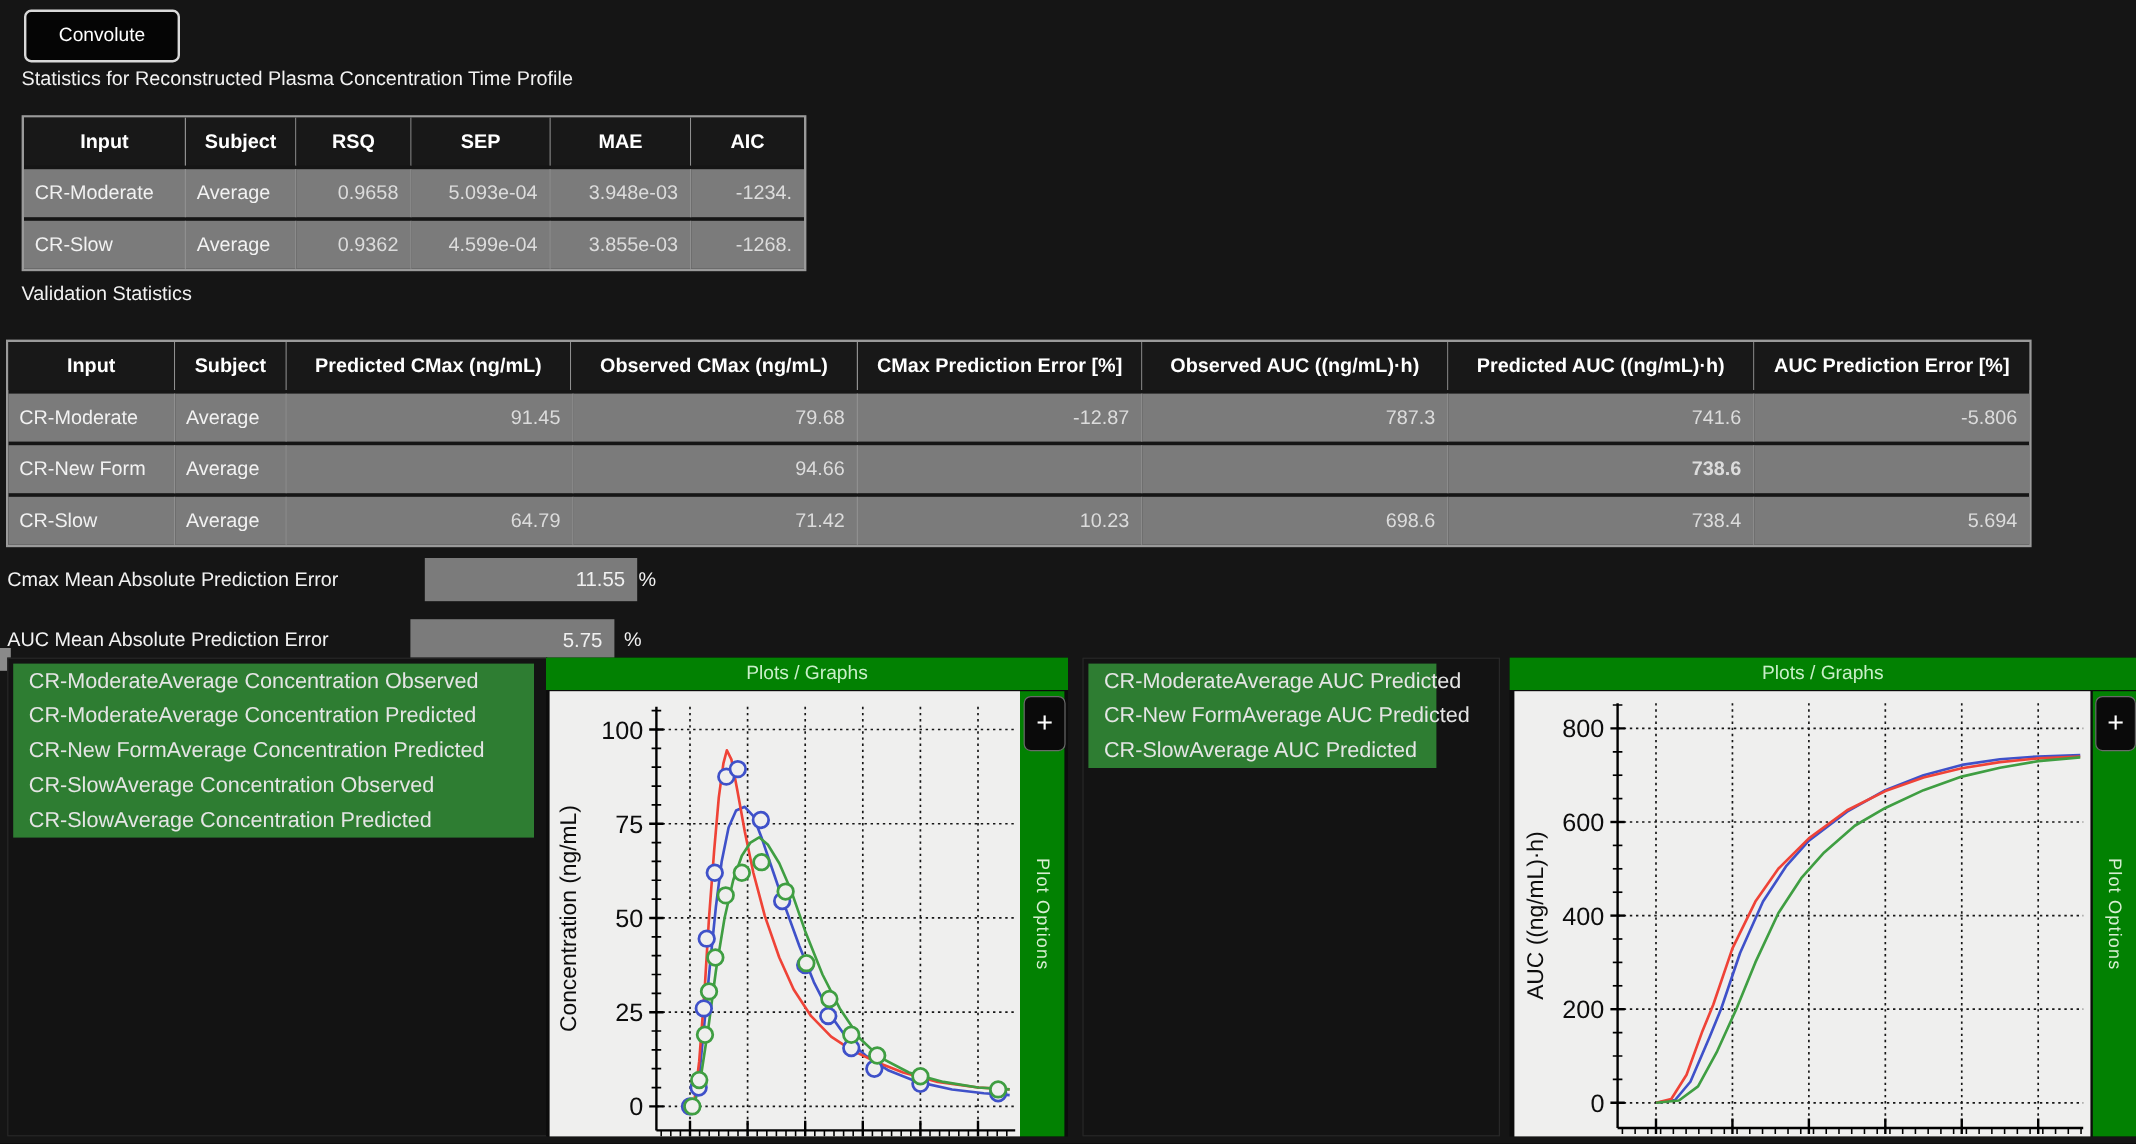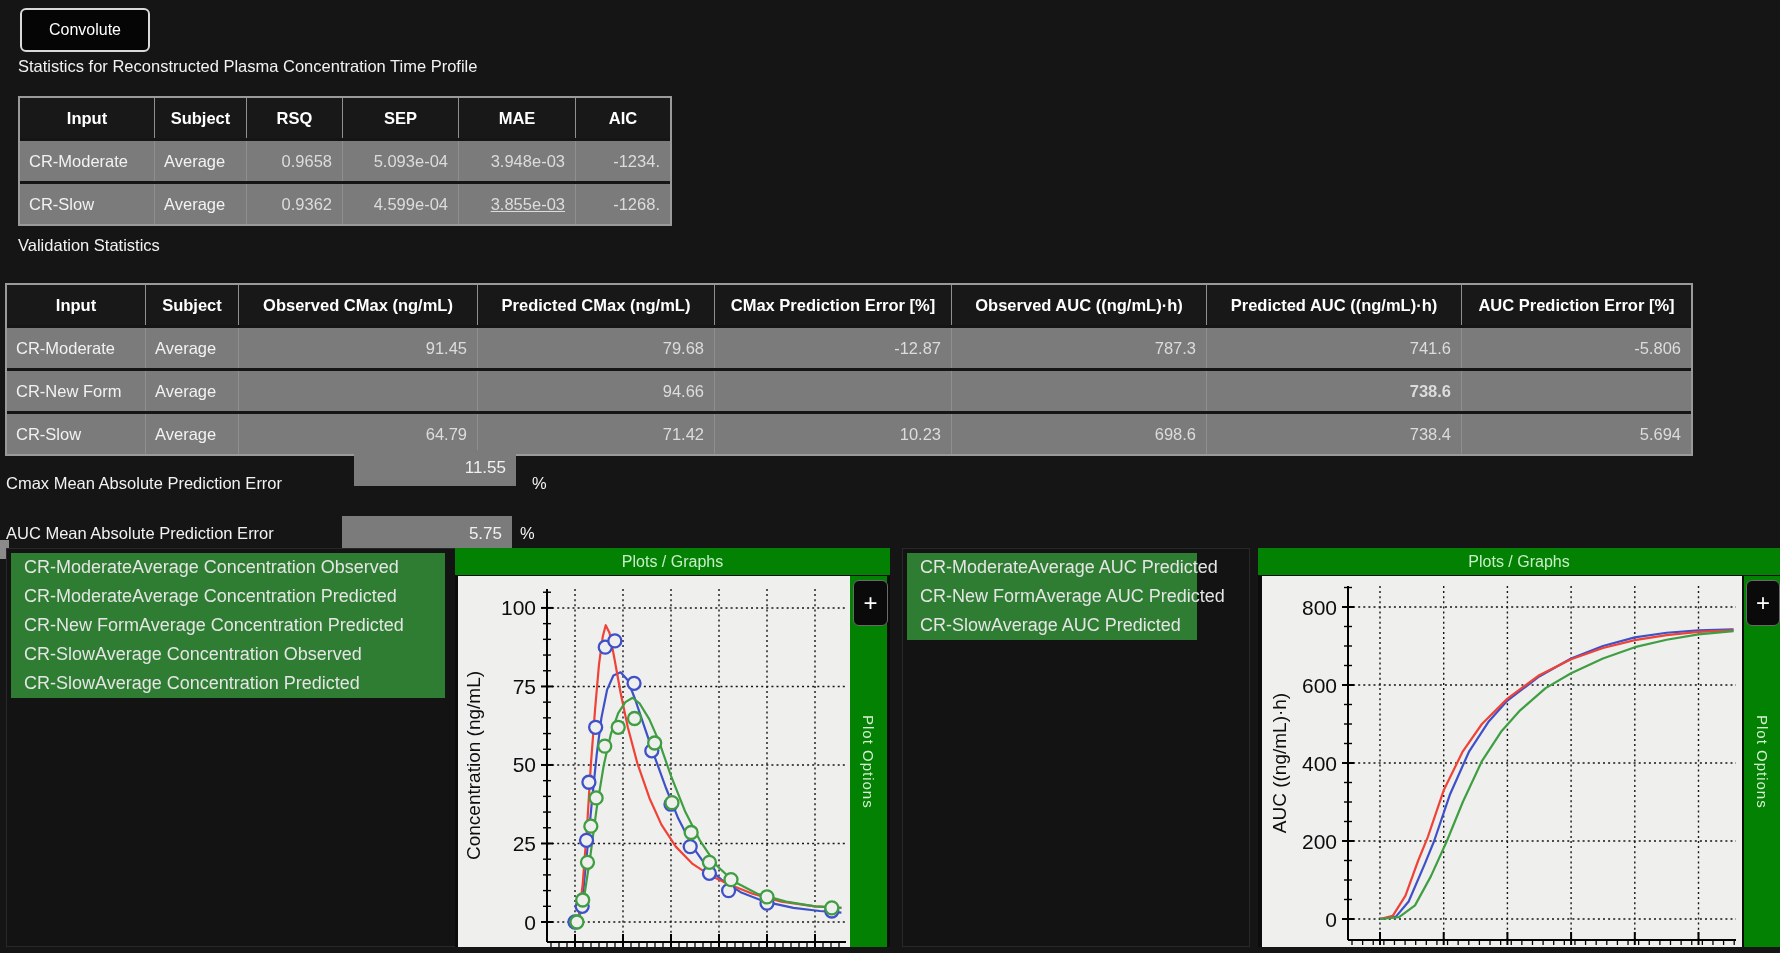--- a/index.html
+++ b/index.html
@@ -65,33 +65,33 @@
         <div class="tc d r" style="width: 96px;">0.9658</div>
         <div class="tc d r" style="width: 116px;">5.093e-04</div>
         <div class="tc d r" style="width: 117px;">3.948e-03</div>
         <div class="tc d r" style="width: 94px;">-1234.</div>
       </div>
       <div class="trow">
         <div class="tc d l" style="width: 135px;">CR-Slow</div>
         <div class="tc d l" style="width: 92px;">Average</div>
         <div class="tc d r" style="width: 96px;">0.9362</div>
         <div class="tc d r" style="width: 116px;">4.599e-04</div>
-        <div class="tc d r" style="width: 117px; text-decoration: underline;">3.855e-03</div>
+        <div class="tc d r" style="width: 117px;">3.855e-03</div>
         <div class="tc d r" style="width: 94px;">-1268.</div>
       </div>
     </div>
 
   <div class="lbl" style="left:18px;top:236px;">Validation Statistics</div>
 
   <div class="tbl" style="left:5px;top:283px;">
       <div class="trow hdr">
         <div class="tc h" style="width: 139px;">Input</div>
         <div class="tc h" style="width: 93px;">Subject</div>
+        <div class="tc h" style="width: 237px;">Predicted CMax (ng/mL)</div>
         <div class="tc h" style="width: 239px;">Observed CMax (ng/mL)</div>
-        <div class="tc h" style="width: 237px;">Predicted CMax (ng/mL)</div>
         <div class="tc h" style="width: 237px;">CMax Prediction Error [%]</div>
         <div class="tc h" style="width: 255px;">Observed AUC ((ng/mL)·h)</div>
         <div class="tc h" style="width: 255px;">Predicted AUC ((ng/mL)·h)</div>
         <div class="tc h" style="width: 229px;">AUC Prediction Error [%]</div>
       </div>
       <div class="trow">
         <div class="tc d l" style="width: 139px;">CR-Moderate</div>
         <div class="tc d l" style="width: 93px;">Average</div>
         <div class="tc d r" style="width: 239px;">91.45</div>
         <div class="tc d r" style="width: 237px;">79.68</div>
@@ -116,21 +116,21 @@
         <div class="tc d r" style="width: 239px;">64.79</div>
         <div class="tc d r" style="width: 237px;">71.42</div>
         <div class="tc d r" style="width: 237px;">10.23</div>
         <div class="tc d r" style="width: 255px;">698.6</div>
         <div class="tc d r" style="width: 255px;">738.4</div>
         <div class="tc d r" style="width: 229px;">5.694</div>
       </div>
     </div>
 
   <div class="lbl" style="left:6px;top:474px;">Cmax Mean Absolute Prediction Error</div>
-  <div class="field" style="left:354px;top:450px;width:162px;height:36px;">11.55</div>
+  <div class="field" style="left:354px;top:465px;width:177px;height:36px;">11.55</div>
   <div class="lbl" style="left:532px;top:474px;">%</div>
 
   <div class="lbl" style="left:6px;top:524px;">AUC Mean Absolute Prediction Error</div>
   <div class="field" style="left:342px;top:516px;width:170px;height:35px;">5.75</div>
   <div class="lbl" style="left:520px;top:524px;">%</div>
 
   <div class="handle"></div>
 
   <div class="legendpanel" style="left:6px;top:548px;width:450px;height:399px;">
     <div class="legendblock" style="left:4px;top:4px;width:434px;">

